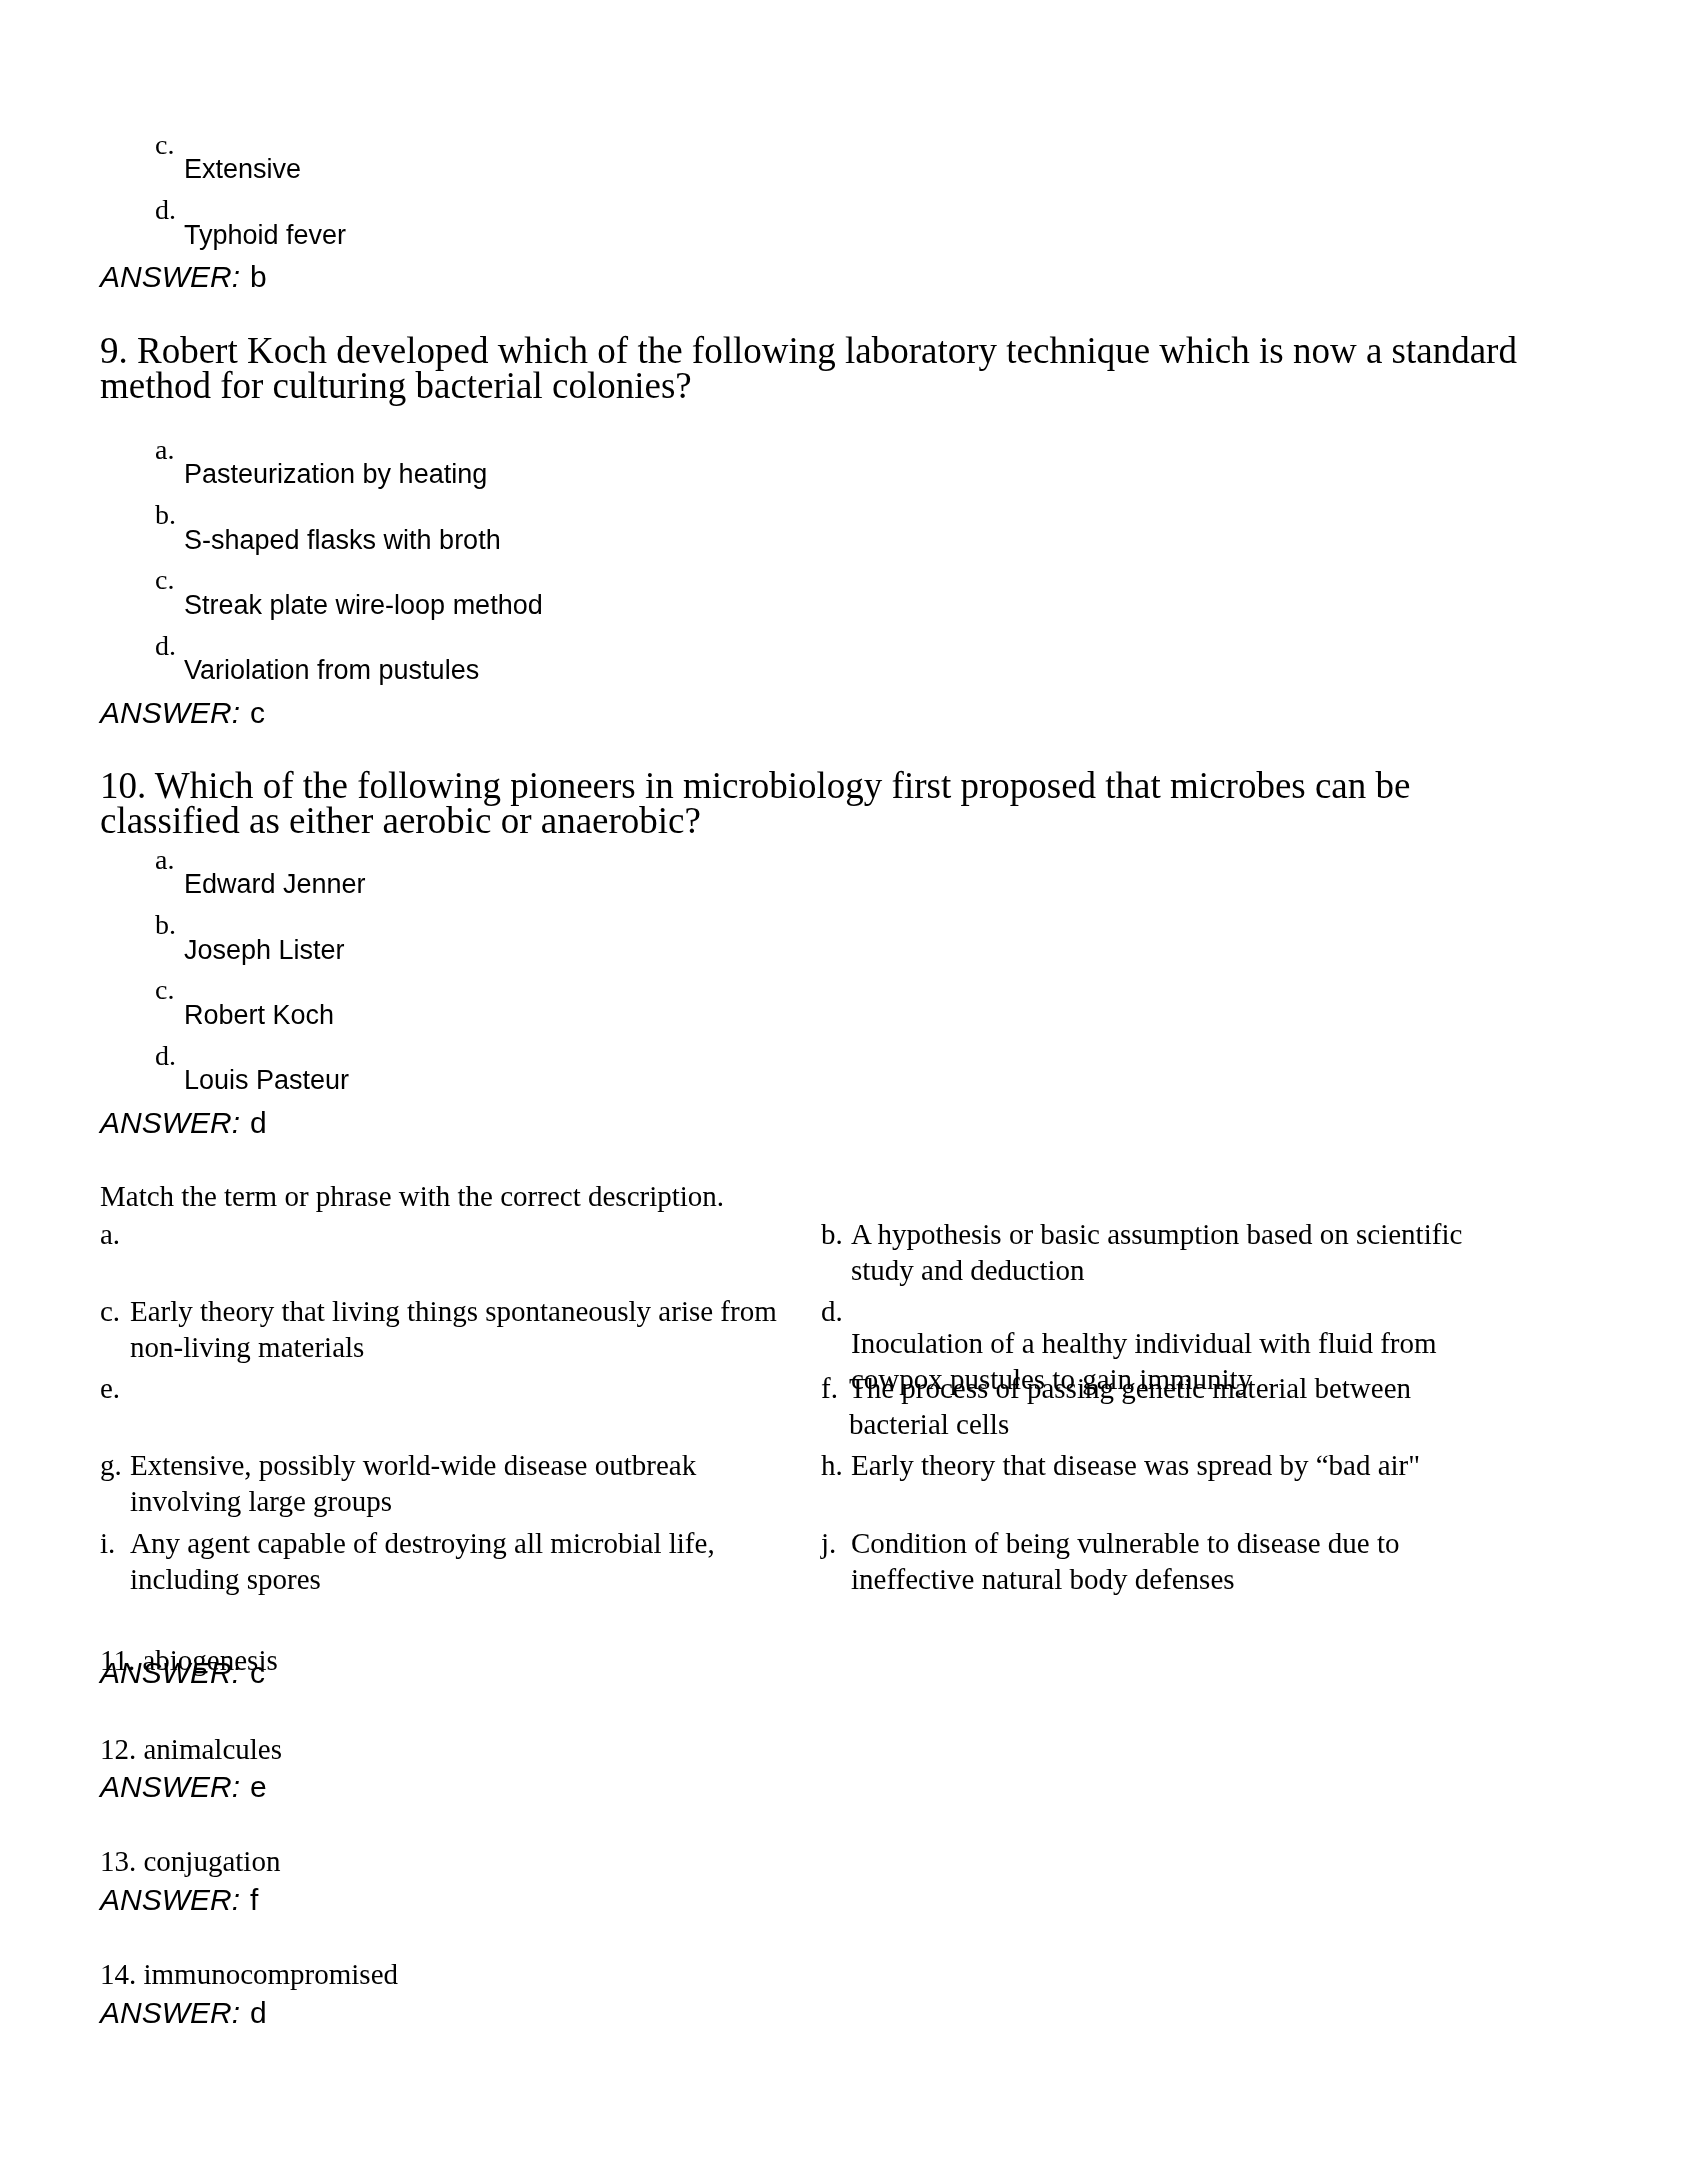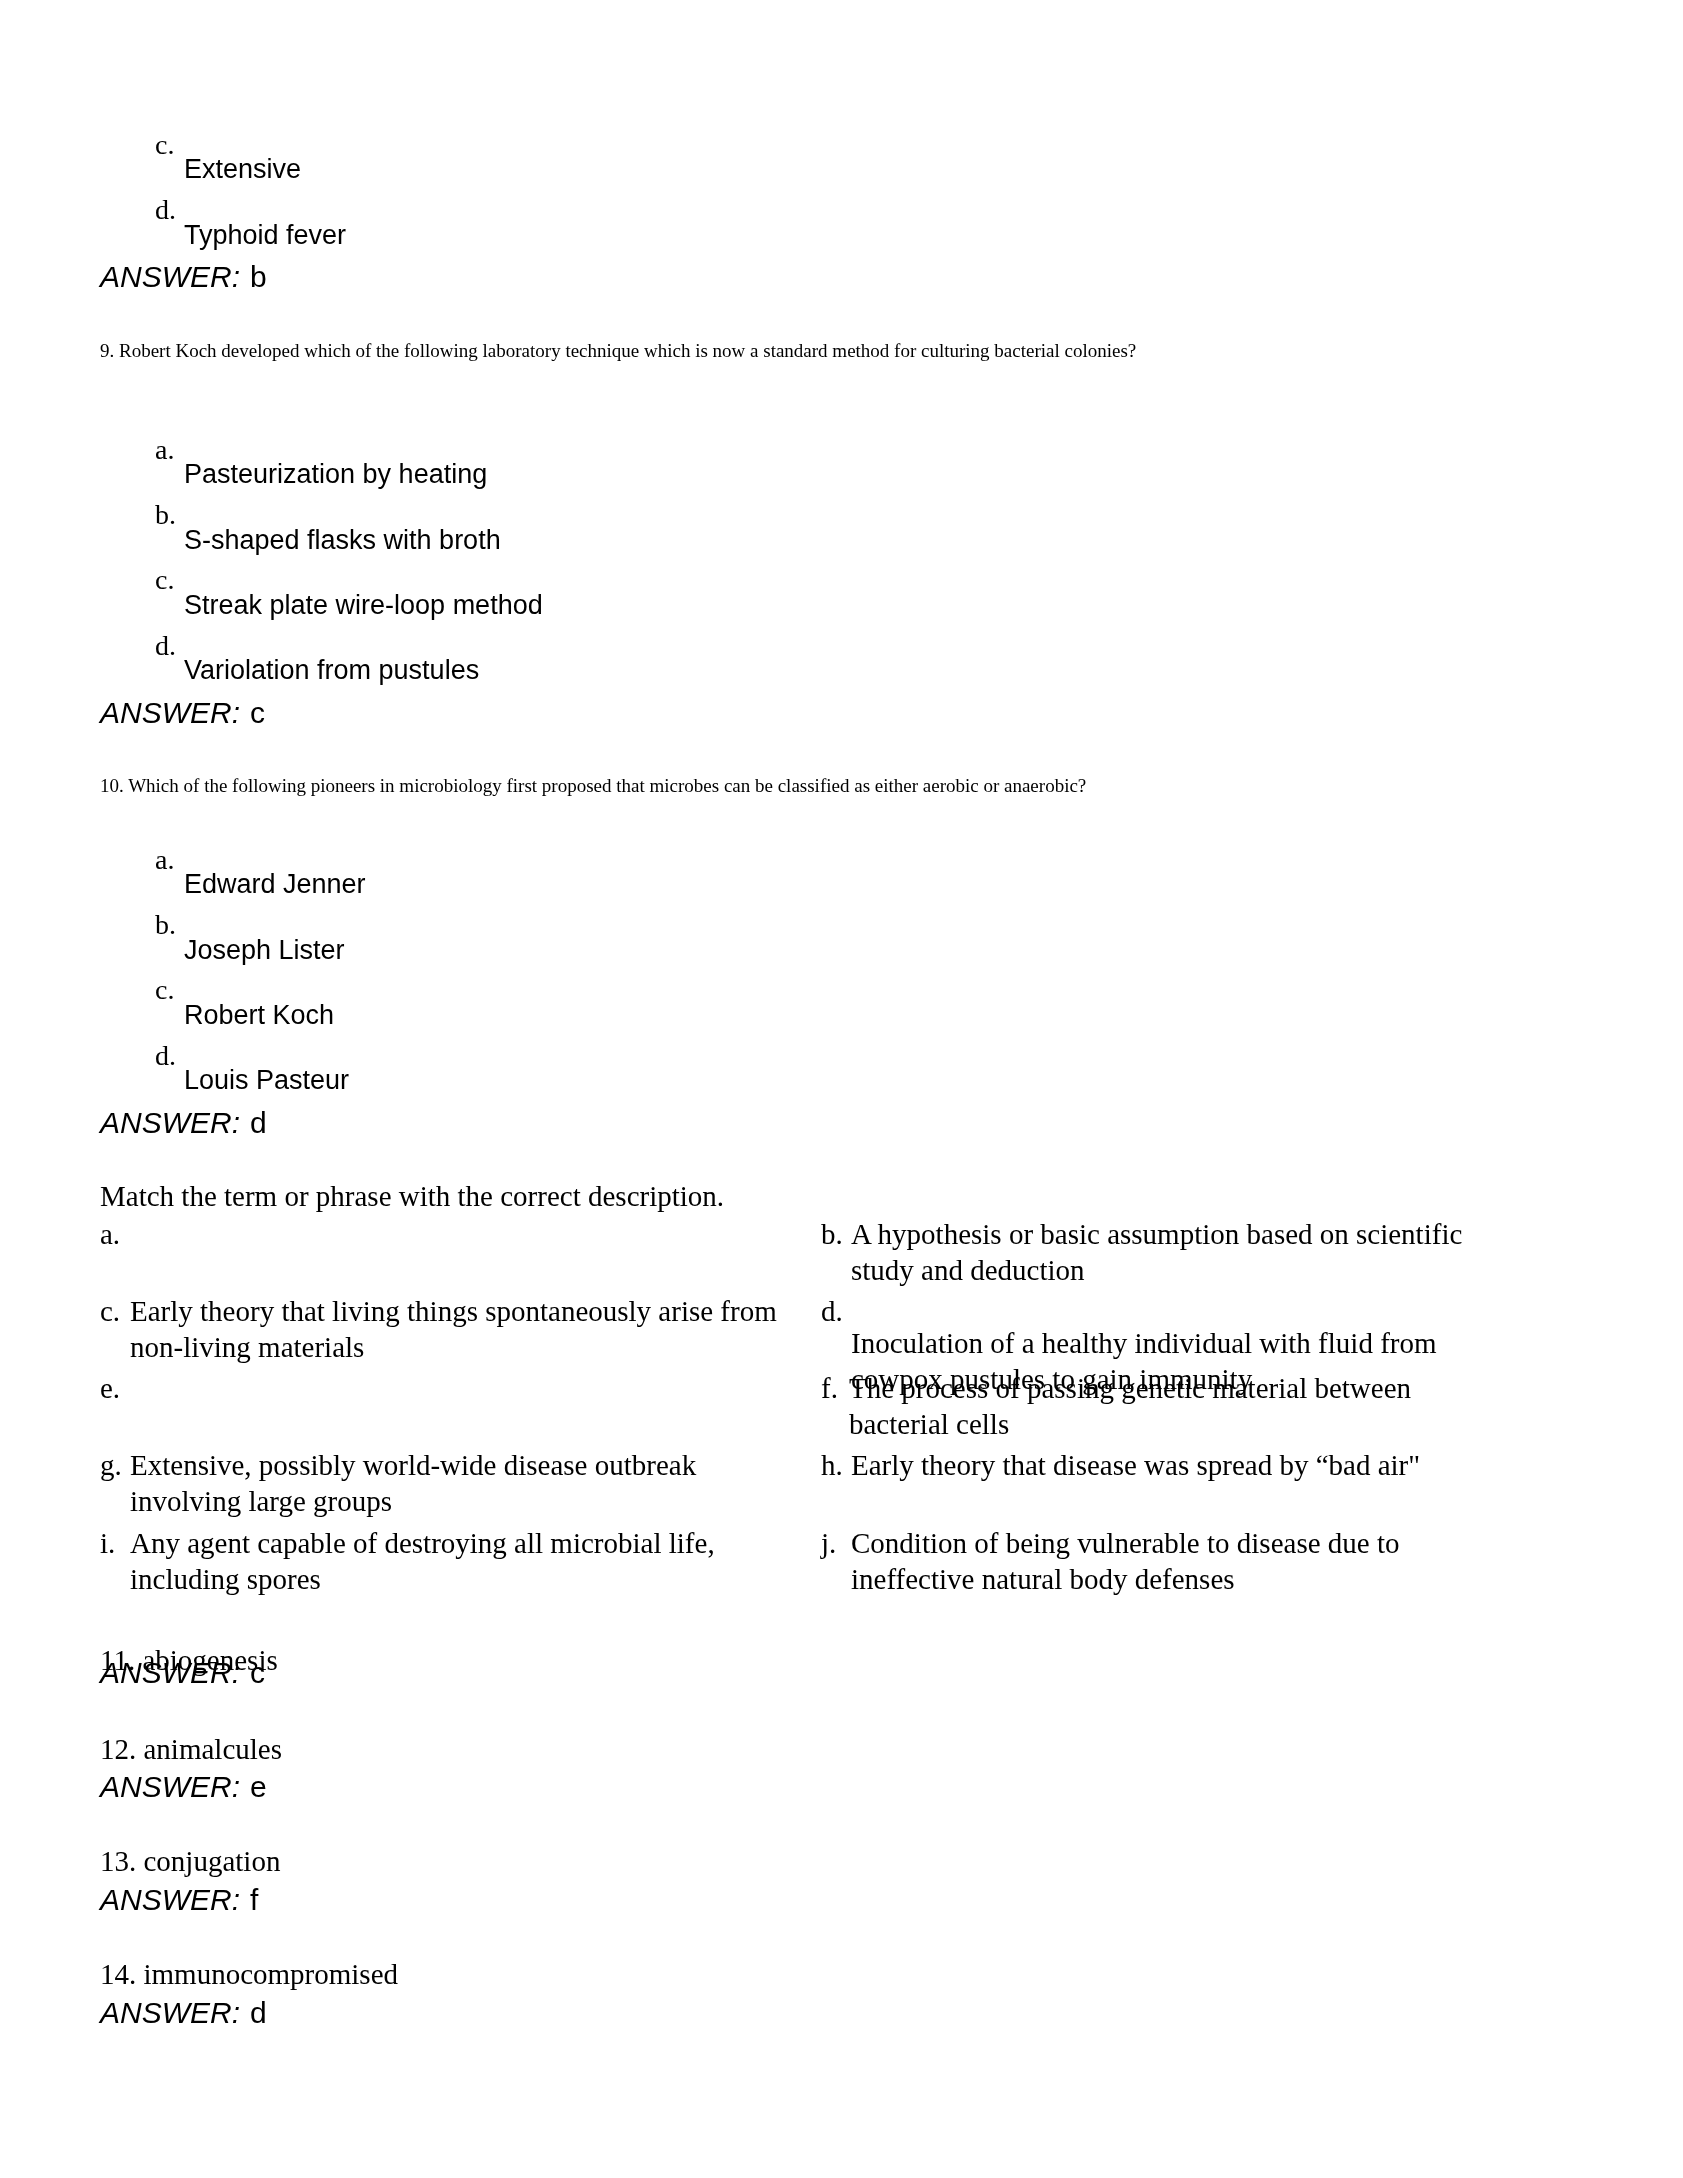--- a/index.html
+++ b/index.html
@@ -8,21 +8,21 @@
       color: #000000;
       font-family: "Liberation Serif", serif;
     }
     .serif { font-family: "Liberation Serif", serif; font-size: 29px; line-height: 36px; }
     .abs { position: absolute; }
     .opt-letter { position: absolute; left: 155px; font-family: "Liberation Serif", serif; font-size: 28px; }
     .opt-text   { position: absolute; left: 184px; font-family: "Liberation Sans", sans-serif; font-size: 27px; }
     .answer { position: absolute; left: 100px; font-family: "Liberation Sans", sans-serif; font-size: 30px; }
     .answer .lbl { font-style: italic; }
     .answer .val { margin-left: 10px; }
-    .question { position: absolute; left: 100px; width: 1436px; font-family: "Liberation Serif", serif; font-size: 19px; line-height: 35px; }
+    .question { position: absolute; left: 100px; width: 1436px; font-family: "Liberation Serif", serif; font-size: 37px; line-height: 35px; }
     .match-item { position: absolute; font-family: "Liberation Serif", serif; font-size: 29px; line-height: 36px; }
     .match-item .letter { position: absolute; left: 0; }
     .match-item .desc { display: block; margin-left: 30px; }
     .term { position: absolute; left: 100px; font-family: "Liberation Serif", serif; font-size: 29px; }
   </style>
 </head>
 <body>
 
 <div>
   <span class="opt-letter" style="top:129px;">c.</span>

